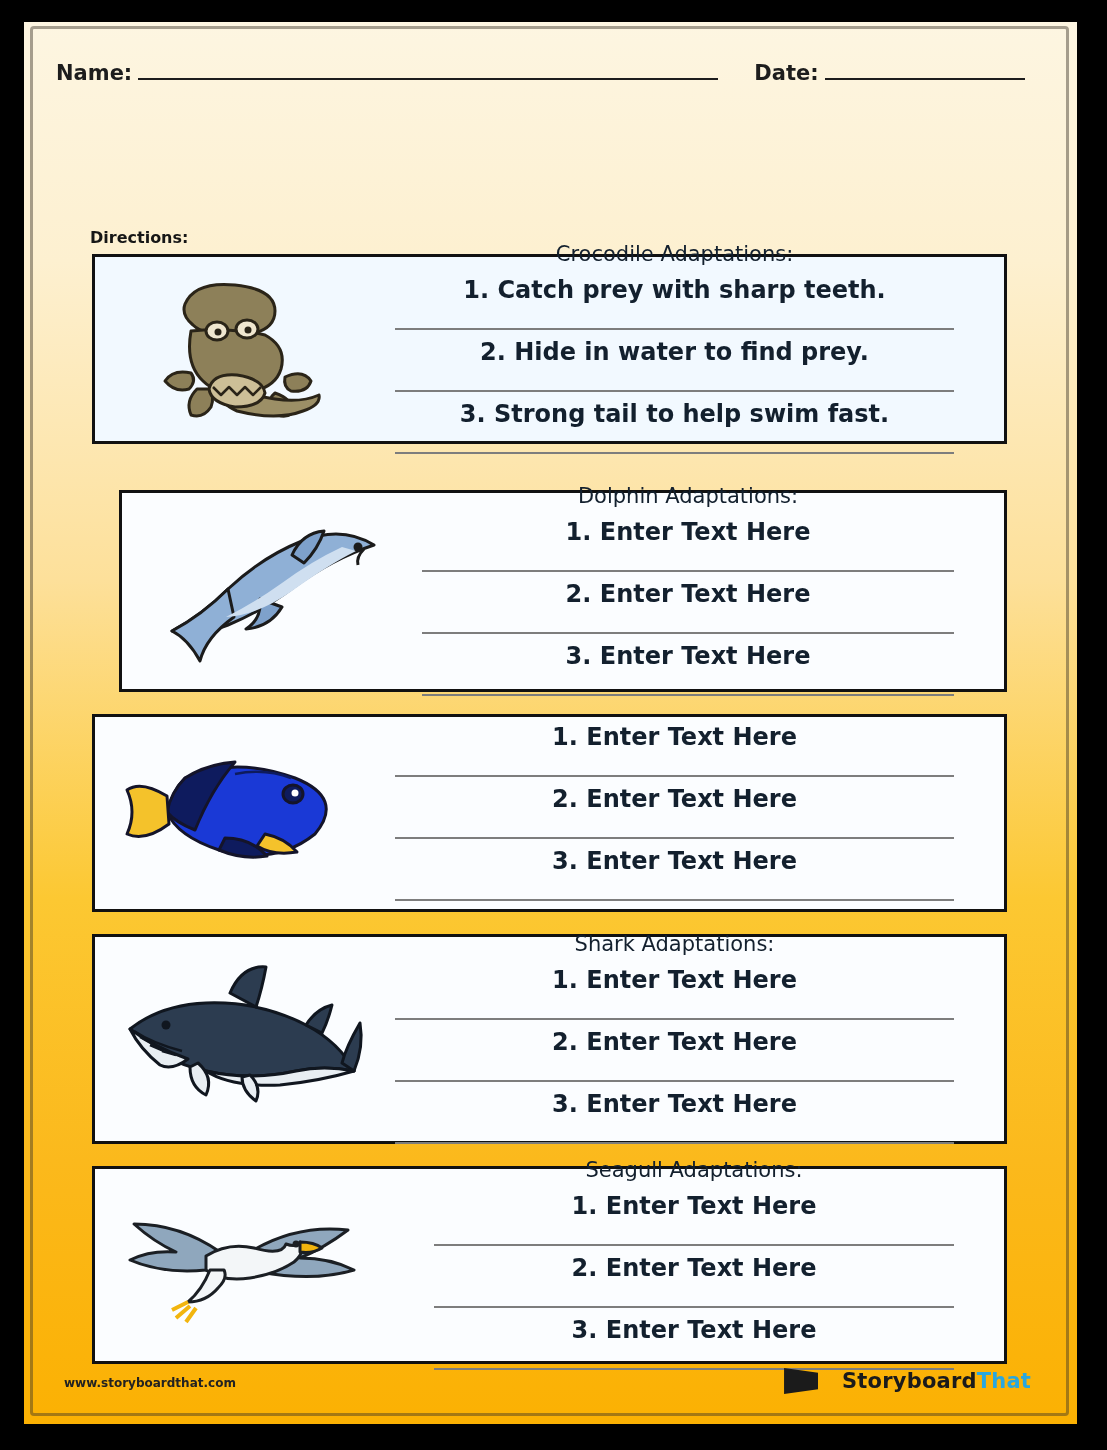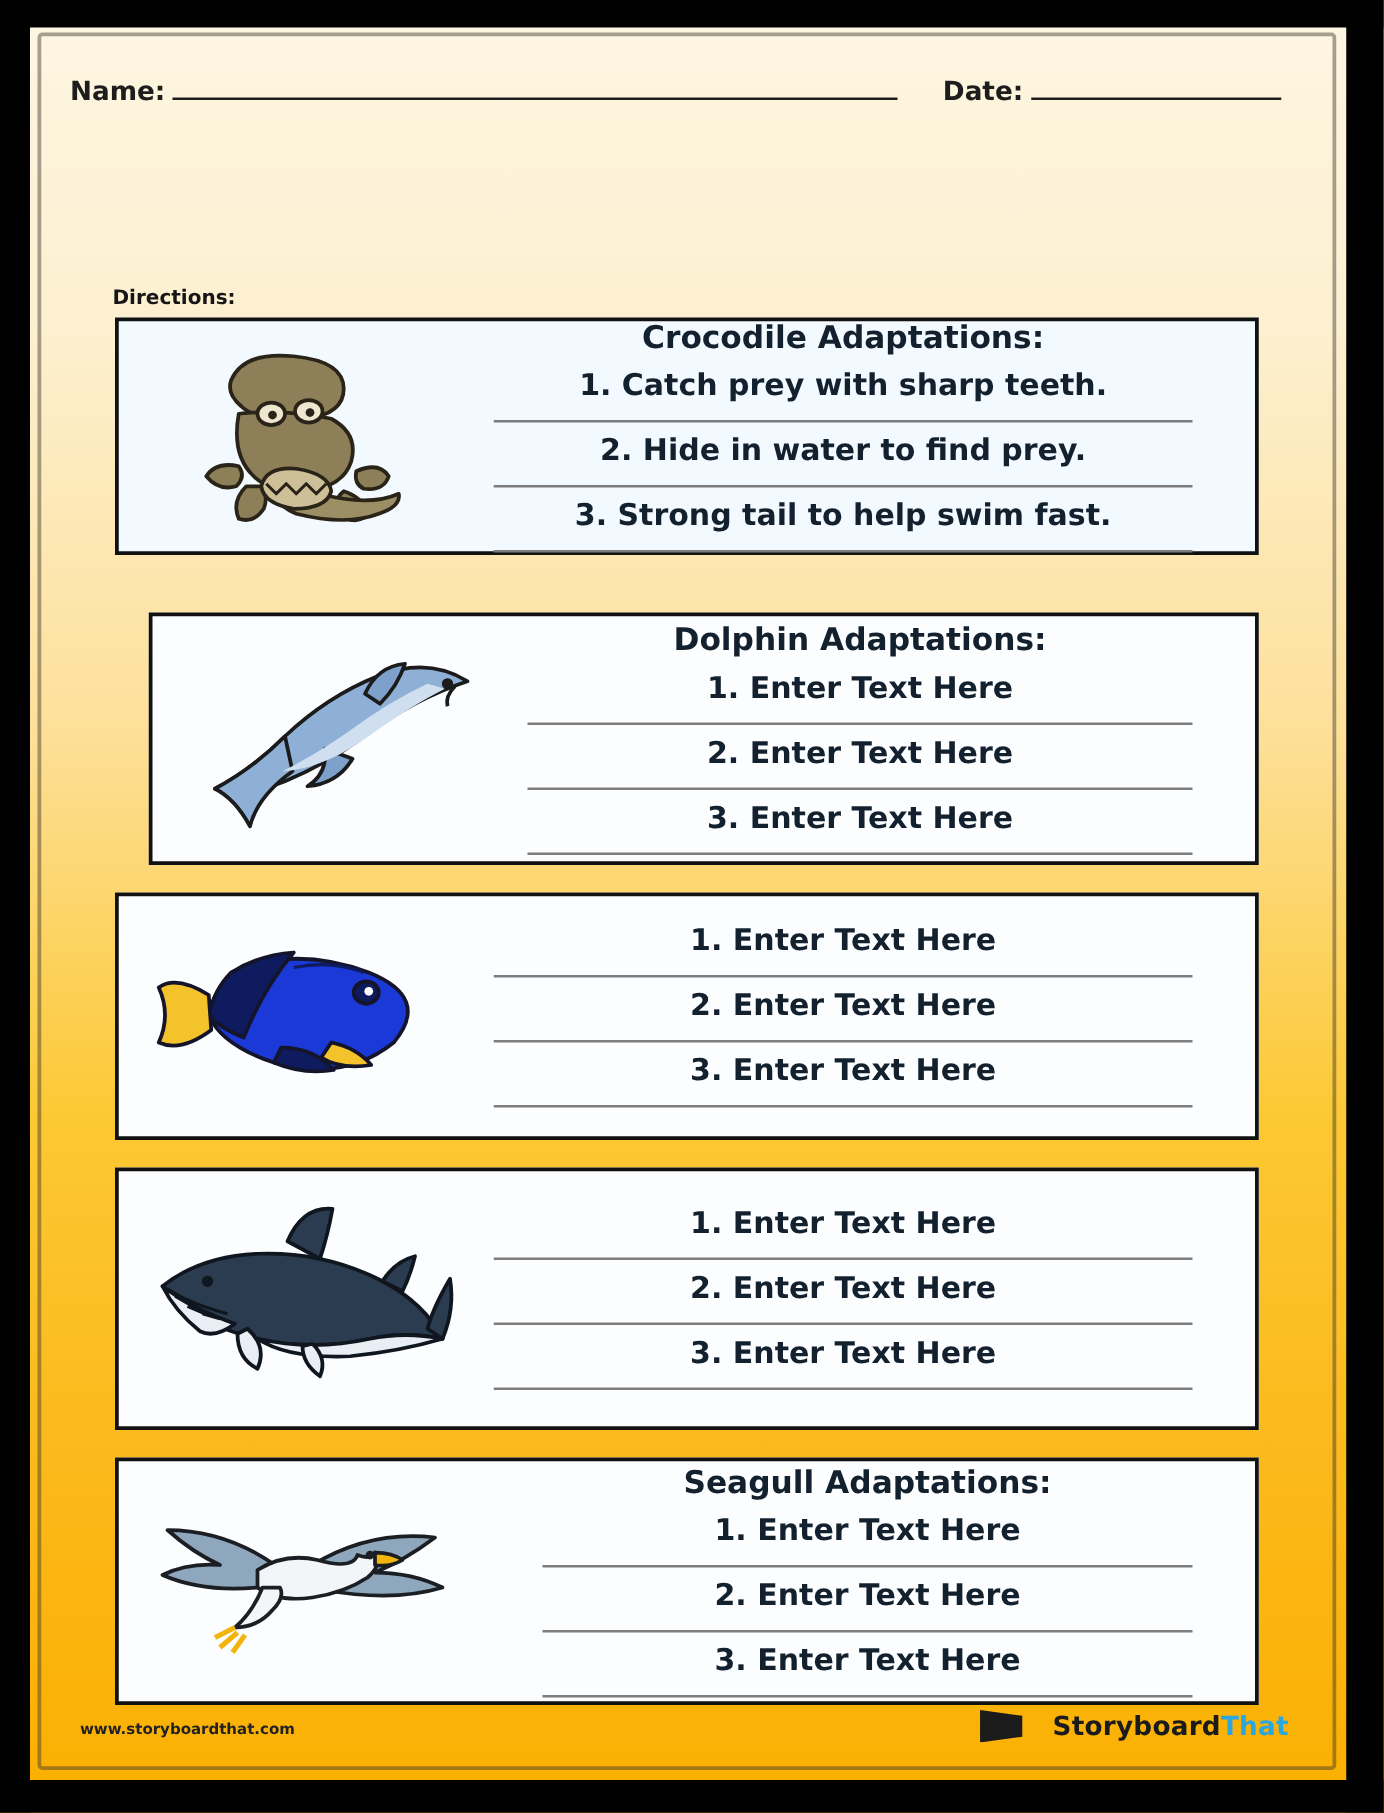--- a/index.html
+++ b/index.html
@@ -135,33 +135,33 @@
     flex: 0 0 290px;
     display: flex;
     align-items: center;
     justify-content: center;
   }
   .card-body {
     flex: 1 1 auto;
     padding: 10px 40px 14px 0;
   }
   .card-title {
-    font-size: 25px;
-    font-weight: bold;
+    font-size: 21px;
+    font-weight: normal;
     color: #13202e;
     text-align: center;
     margin: 4px 0 6px 0;
   }
   .line {
     border-bottom: 2px solid #7d7d7d;
     font-size: 24px;
     font-weight: bold;
     color: #13202e;
     text-align: center;
-    padding: 4px 0 14px 0;
+    padding: 4px 0 24px 0;
     margin: 0 10px 4px 10px;
   }
   .line:last-child { margin-bottom: 2px; }
 
   
   .footer-url {
     position: absolute;
     left: 36px;
     bottom: 30px;
     font-size: 12px;
@@ -301,20 +301,21 @@
               <path d="M20 70 Q44 88 78 100 Q62 112 50 106 Q30 90 20 70 Z" fill="#e8eef3"></path>
               <path d="M88 104 Q104 118 96 136 Q80 128 80 108 Z" fill="#e8eef3"></path>
               <path d="M140 116 Q152 128 146 142 Q132 132 132 118 Z" fill="#e8eef3"></path>
               <path d="M24 72 Q42 84 72 92" fill="none" stroke="#10161f" stroke-width="2.5"></path>
               <path d="M30 78 L44 86 M40 86 L54 92 M52 92 L66 96" stroke="#10161f" stroke-width="2.5" fill="none"></path>
               <circle cx="56" cy="66" r="4.5" fill="#10161f" stroke="none"></circle>
             </g>
           </svg>
         </div>
         <div class="card-body">
+          <div class="card-title">Shark Adaptations:</div>
           <div class="line">1. Enter Text Here</div>
           <div class="line">2. Enter Text Here</div>
           <div class="line">3. Enter Text Here</div>
         </div>
       </div>
 
       <div class="card" style="height:198px;gap:39px;">
         <div class="card-img">
           <svg width="260" height="150" viewBox="0 0 260 150">
             <g stroke="#1b1f24" stroke-width="3" stroke-linejoin="round">

